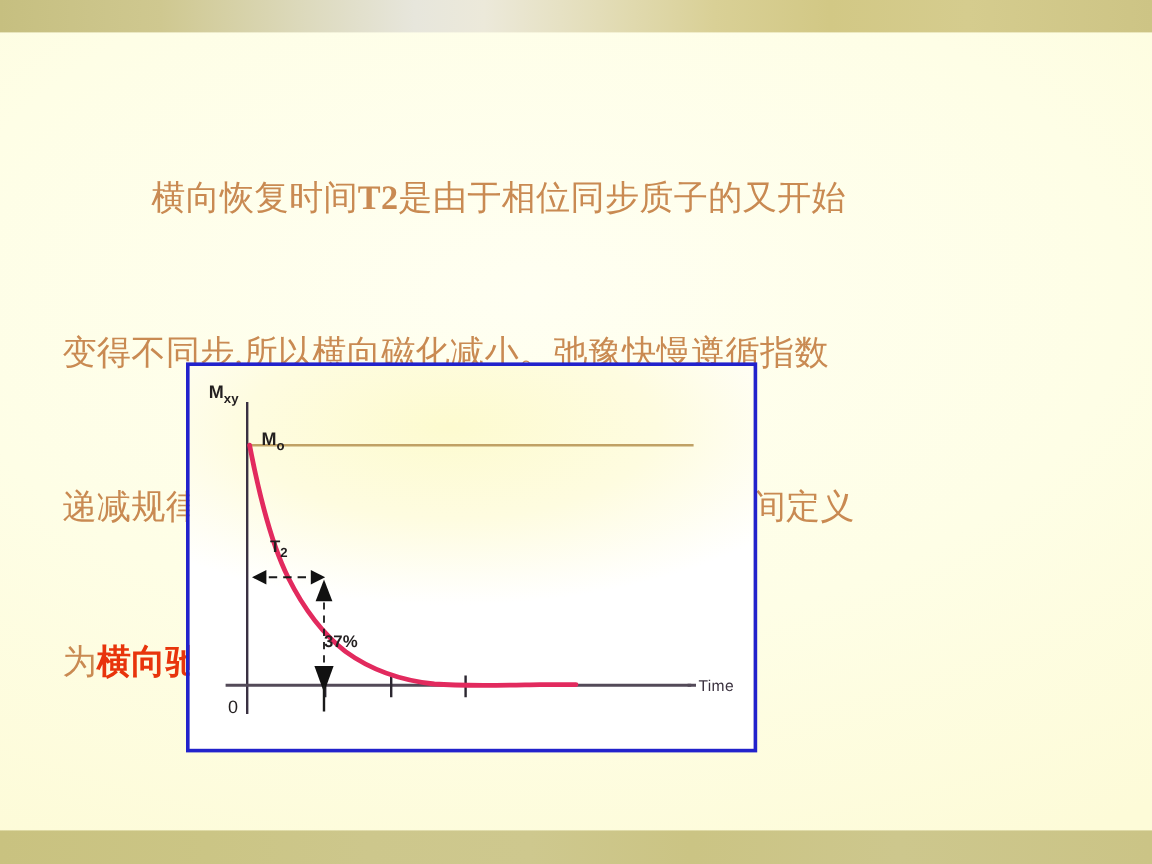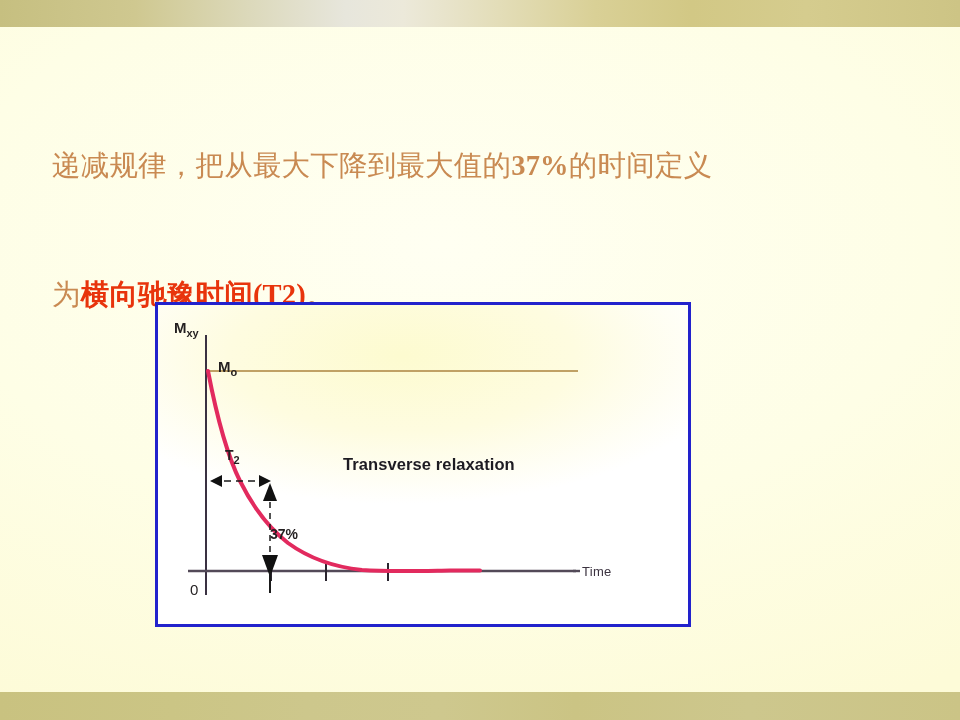--- a/index.html
+++ b/index.html
@@ -72,21 +72,21 @@
   .text-line { display: block; }
   .indent { display: inline-block; width: 74px; }
   .hl-red { color: #e8340c; font-weight: bold; }
   .bold { font-weight: bold; }
 
   
   .figure-frame {
     position: absolute;
     left: 155px;
     top: 302px;
-    width: 536px;
+    width: 476px;
     height: 325px;
     border: 3px solid #2222cc;
     background:
       radial-gradient(ellipse 430px 190px at 46% 16%, #fdfbd0 0%, #fefce0 40%, #ffffff 78%, #ffffff 100%);
     box-sizing: border-box;
   }
   .plot {
     position: absolute;
     left: 0; top: 0;
     width: 470px;
@@ -119,20 +119,22 @@
 </style>
 </head>
 <body>
 
 <div class="slide">
 
   <div class="band-top"></div>
   <div class="band-bottom"></div>
 
   <div class="text-block">
+    <span class="text-line"><span class="indent"></span><span>横向恢复时间</span><span class="bold">T2</span><span>是由于相位同步质子的又开始</span></span>
+    <span class="text-line"><span>变得不同步,所以横向磁化减小。弛豫快慢遵循指数</span></span>
     <span class="text-line"><span>递减规律，把从最大下降到最大值的</span><span class="bold">37%</span><span>的时间定义</span></span>
     <span class="text-line"><span>为</span><span class="hl-red">横向驰豫时间(T2)</span><span>。</span></span>
   </div>
 
   <div class="figure-frame">
 
     <div class="plot">
       <svg width="470" height="319" viewBox="0 0 470 319" xmlns="http://www.w3.org/2000/svg">
 
         <line x1="48" y1="66" x2="420" y2="66" stroke="#c0a165" stroke-width="2"></line>
@@ -163,17 +165,16 @@
         <line x1="112" y1="266" x2="112" y2="288" stroke="#1a1a1a" stroke-width="2"></line>
       </svg>
     </div>
 
     <div class="fig-label lbl-mxy"><span>M</span><sub>xy</sub></div>
     <div class="fig-label lbl-m0"><span>M</span><sub>o</sub></div>
     <div class="fig-label lbl-zero">0</div>
     <div class="fig-label lbl-time">Time</div>
     <div class="fig-label lbl-t2"><span>T</span><sub>2</sub></div>
     <div class="fig-label lbl-37">37%</div>
-    <div class="fig-label lbl-title">Transverse relaxation</div>
 
   </div>
 
 </div>
 
 </body></html>

